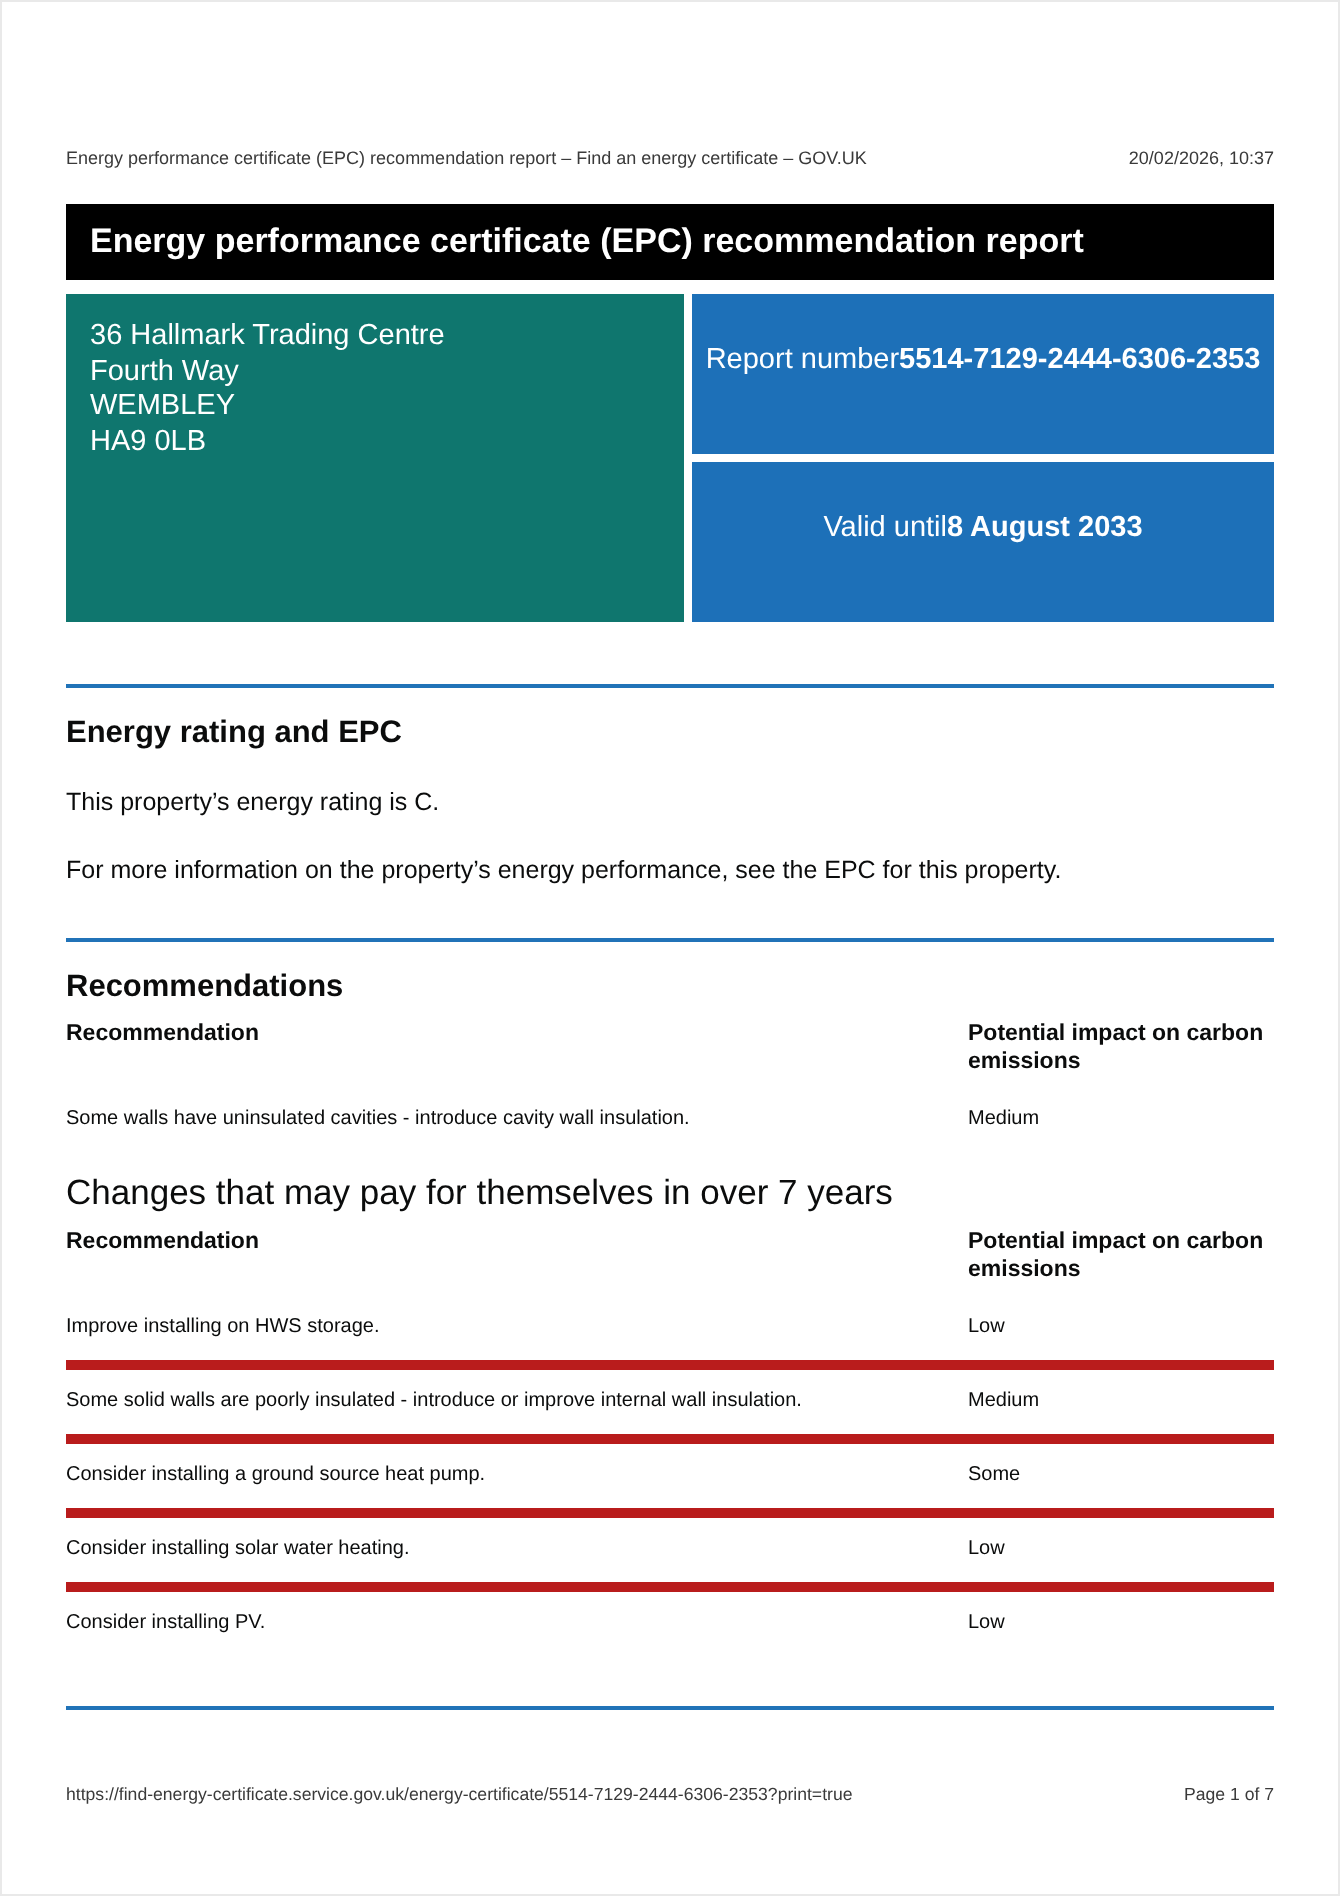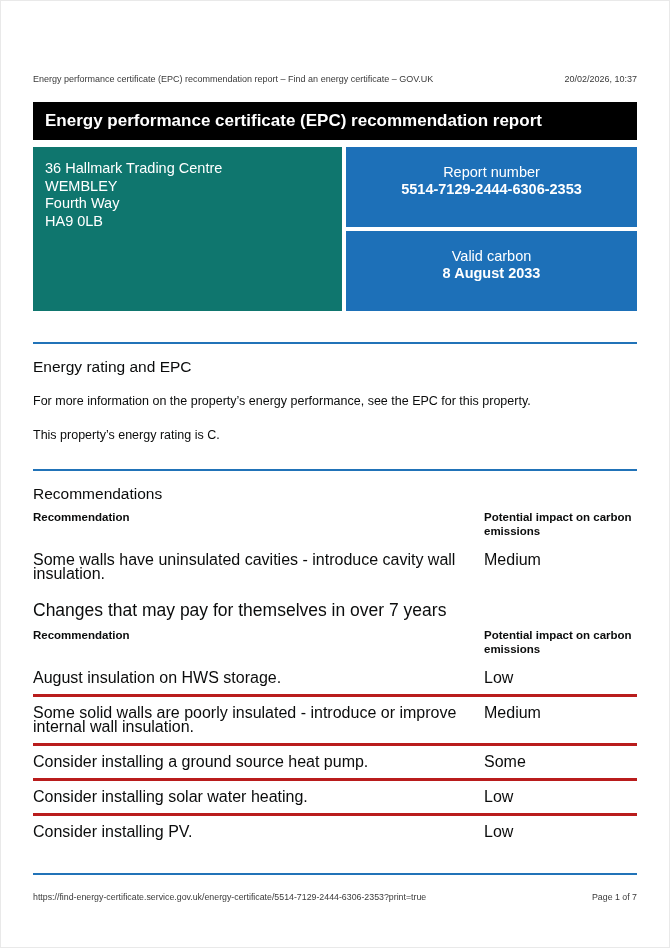--- a/index.html
+++ b/index.html
@@ -41,52 +41,52 @@
     grid-row:1 / 3;
     background:#0f766e;
     color:#fff;
     padding:13px 12px;
     font-size:14.5px;
     line-height:17.5px;
   }
   .info-box {
     background:#1d70b8;
     color:#fff;
-    display:flex; flex-direction:column; justify-content:center; align-items:center;
+    display:flex; flex-direction:row; justify-content:center; align-items:center;
     text-align:center;
     font-size:14.5px;
     line-height:17.5px;
     padding-bottom:12px;
   }
   .bold { font-weight:bold; }
 
   .rule { border:none; border-top:2px solid #2173b8; }
   .rule-1 { margin-top:31px; }
   .rule-2 { margin-top:26px; }
   .rule-3 { margin-top:25px; }
 
-  .section-heading { font-size:15.5px; line-height:19px; font-weight:normal; margin-top:13px; }
+  .section-heading { font-size:15.5px; line-height:19px; font-weight:bold; margin-top:13px; }
   .para { font-size:12.5px; line-height:15px; margin-top:18px; }
   .para + .para { margin-top:19px; }
 
   .sub-heading { font-size:17.5px; line-height:21px; font-weight:normal; margin-top:14px; }
   .sub-heading.later { margin-top:10px; }
 
   .rec-header {
     margin-top:7px;
     display:grid; grid-template-columns:1fr 153px;
     font-size:11.5px; font-weight:bold; line-height:14px;gap:11px;
   }
   .rec-rows { margin-top:6px; }
   .rec-row {
     display:grid; grid-template-columns:1fr 153px;
-    font-size:16px; line-height:14px;
+    font-size:10px; line-height:14px;
     padding:9px 0;
   }
-  .rec-row + .rec-row { border-top:3px solid #b91c1c; }
+  .rec-row + .rec-row { border-top:5px solid #b91c1c; }
 
   .print-footer {
     position:absolute; left:32px; right:32px; top:891px;
     display:flex; justify-content:space-between;
     font-size:8.8px; line-height:11px; color:#3a3a3a;
   }
 </style>
 </head>
 <body>
 
@@ -95,39 +95,39 @@
   <div class="print-header">
     <span>Energy performance certificate (EPC) recommendation report – Find an energy certificate – GOV.UK</span>
     <span>20/02/2026, 10:37</span>
   </div>
 
   <h1 class="banner">Energy performance certificate (EPC) recommendation report</h1>
 
   <div class="summary">
     <div class="addr-box">
       <div>36 Hallmark Trading Centre</div>
+      <div>Fourth Way</div>
       <div>WEMBLEY</div>
-      <div>Fourth Way</div>
       <div>HA9 0LB</div>
     </div>
     <div class="info-box">
       <div>Report number</div>
       <div class="bold">5514-7129-2444-6306-2353</div>
     </div>
     <div class="info-box">
-      <div>Valid carbon</div>
+      <div>Valid until</div>
       <div class="bold">8 August 2033</div>
     </div>
   </div>
 
   <hr class="rule rule-1">
 
   <h2 class="section-heading">Energy rating and EPC</h2>
+  <p class="para">This property’s energy rating is C.</p>
   <p class="para">For more information on the property’s energy performance, see the EPC for this property.</p>
-  <p class="para">This property’s energy rating is C.</p>
 
   <hr class="rule rule-2">
 
   <h2 class="section-heading">Recommendations</h2>
 
   <div class="rec-header">
     <div>Recommendation</div>
     <div>Potential impact on carbon emissions</div>
   </div>
   <div class="rec-rows">
@@ -137,21 +137,21 @@
     </div>
   </div>
 
   <h3 class="sub-heading later">Changes that may pay for themselves in over 7 years</h3>
   <div class="rec-header">
     <div>Recommendation</div>
     <div>Potential impact on carbon emissions</div>
   </div>
   <div class="rec-rows">
     <div class="rec-row">
-      <div>August insulation on HWS storage.</div>
+      <div>Improve installing on HWS storage.</div>
       <div>Low</div>
     </div>
     <div class="rec-row">
       <div>Some solid walls are poorly insulated - introduce or improve internal wall insulation.</div>
       <div>Medium</div>
     </div>
     <div class="rec-row">
       <div>Consider installing a ground source heat pump.</div>
       <div>Some</div>
     </div>

